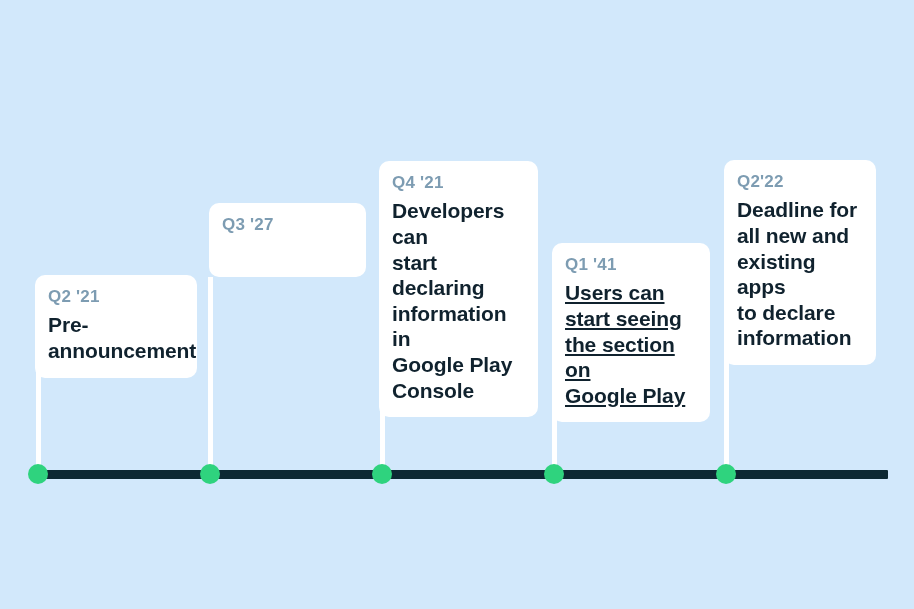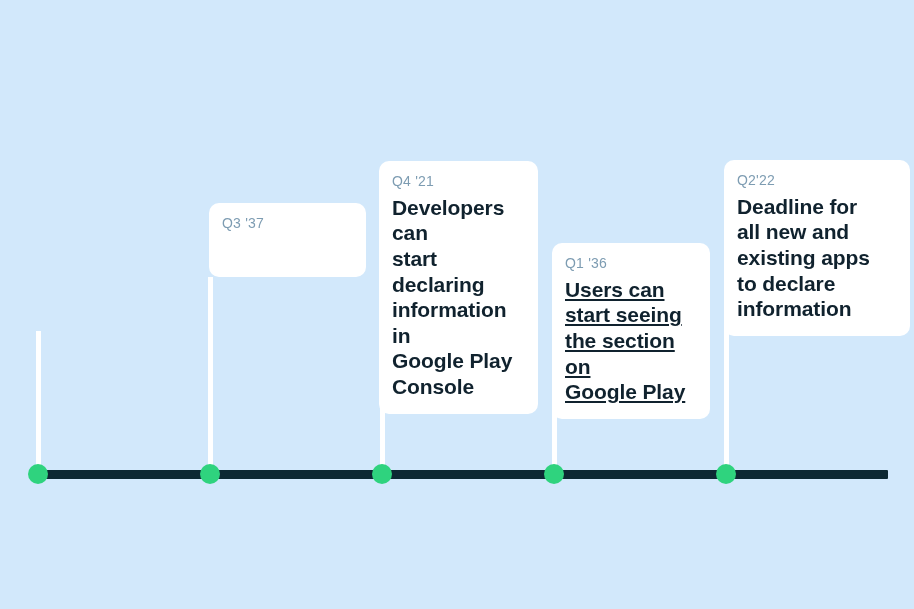--- a/index.html
+++ b/index.html
@@ -52,22 +52,22 @@
   
   .card {
     position: absolute;
     background: #ffffff;
     border-radius: 10px;
     box-sizing: border-box;
     padding: 12px 16px 14px 13px;
   }
   .card-quarter {
     color: #7d9cb2;
-    font-size: 14px;
-    font-weight: 400;
+    font-size: 17px;
+    font-weight: 700;
     letter-spacing: 0.2px;
     line-height: 1.2;
     margin-bottom: 5px;
     white-space: nowrap;
   }
   .card-title {
     color: #10222e;
     font-size: 21px;
     font-weight: 700;
     line-height: 1.22;
@@ -87,43 +87,47 @@
   <div class="stem" id="stem-4" style="left: 724px; top: 289px; height: 185px; background: rgb(255, 255, 255);"></div>
 
   <div class="axis-line" style="left: 36px; width: 852px; top: 469.5px; height: 9px; background: rgb(13, 40, 51);"></div>
 
   <div class="dot" id="dot-0" style="left: 38px; top: 474px; background: rgb(47, 211, 126);"></div>
   <div class="dot" id="dot-1" style="left: 210px; top: 474px; background: rgb(47, 211, 126);"></div>
   <div class="dot" id="dot-2" style="left: 382px; top: 474px; background: rgb(47, 211, 126);"></div>
   <div class="dot" id="dot-3" style="left: 554px; top: 474px; background: rgb(47, 211, 126);"></div>
   <div class="dot" id="dot-4" style="left: 726px; top: 474px; background: rgb(47, 211, 126);"></div>
 
+  <div class="card" id="card-0" style="left: 35px; top: 275px; width: 162px; min-height: 56px; background: rgb(255, 255, 255);">
+    <div class="card-quarter" style="color: rgb(125, 156, 178);">Q2 '21</div>
+    <div class="card-title" style="color: rgb(16, 34, 46);">Pre-announcement</div>
+  </div>
 
   <div class="card" id="card-1" style="left: 209px; top: 203px; width: 157px; min-height: 74px; background: rgb(255, 255, 255);">
-    <div class="card-quarter" style="color: rgb(125, 156, 178);">Q3 '37</div>
+    <div class="card-quarter" style="color: rgb(125, 156, 178);">Q3 '27</div>
   </div>
 
   <div class="card" id="card-2" style="left: 379px; top: 161px; width: 159px; min-height: 133px; background: rgb(255, 255, 255);">
     <div class="card-quarter" style="color: rgb(125, 156, 178);">Q4 '21</div>
     <div class="card-title" style="color: rgb(16, 34, 46);">Developers can
 start declaring
 information in
 Google Play
 Console</div>
   </div>
 
   <div class="card" id="card-3" style="left: 552px; top: 243px; width: 158px; min-height: 111px; background: rgb(255, 255, 255);">
-    <div class="card-quarter" style="color: rgb(125, 156, 178);">Q1 '36</div>
+    <div class="card-quarter" style="color: rgb(125, 156, 178);">Q1 '41</div>
     <div class="card-title" style="color: rgb(16, 34, 46); text-decoration: underline;">Users can
 start seeing
 the section on
 Google Play</div>
   </div>
 
-  <div class="card" id="card-4" style="left: 724px; top: 160px; width: 186px; min-height: 129px; background: rgb(255, 255, 255);">
+  <div class="card" id="card-4" style="left: 724px; top: 160px; width: 152px; min-height: 129px; background: rgb(255, 255, 255);">
     <div class="card-quarter" style="color: rgb(125, 156, 178);">Q2'22</div>
     <div class="card-title" style="color: rgb(16, 34, 46);">Deadline for
 all new and
 existing apps
 to declare
 information</div>
   </div>
 
 </div>
 

